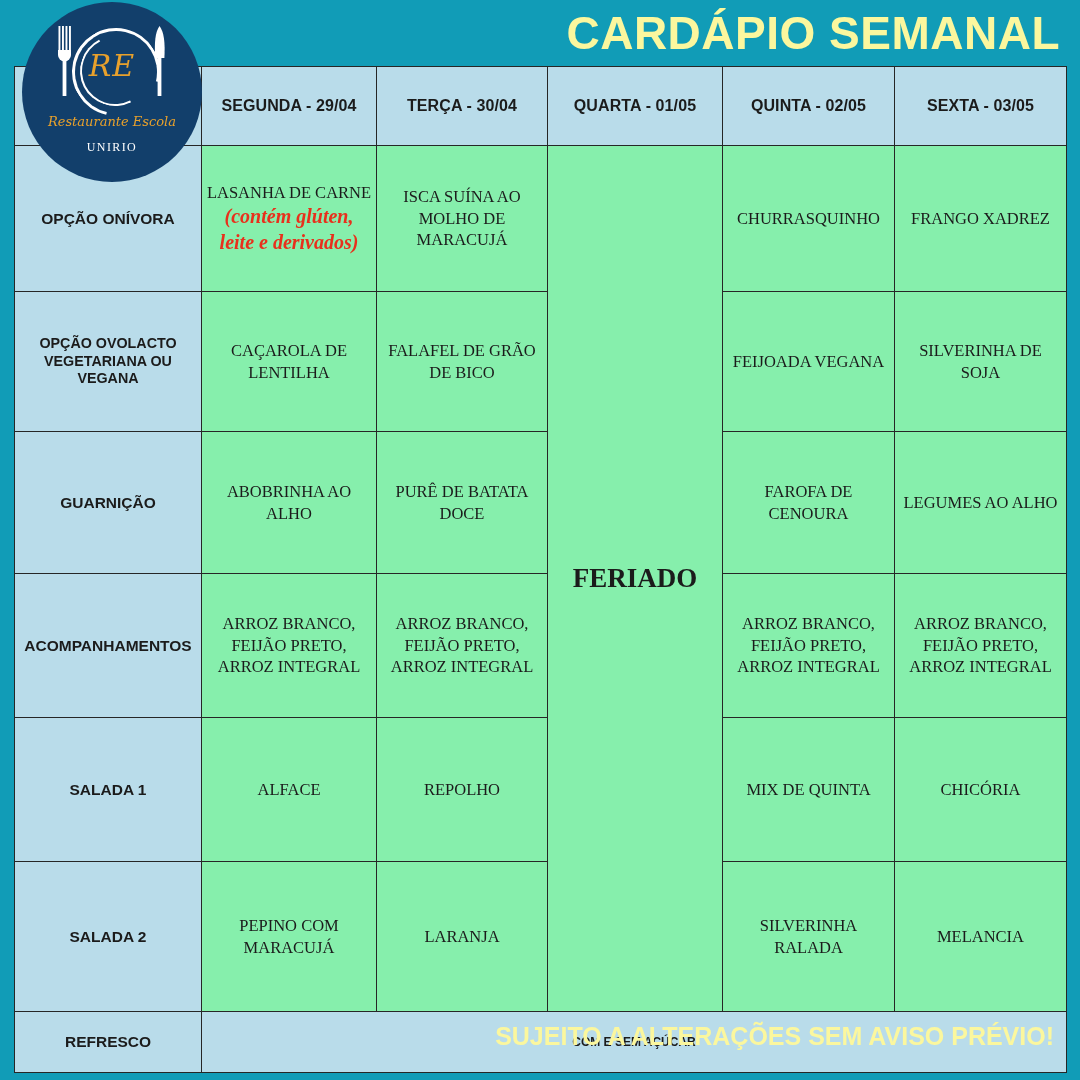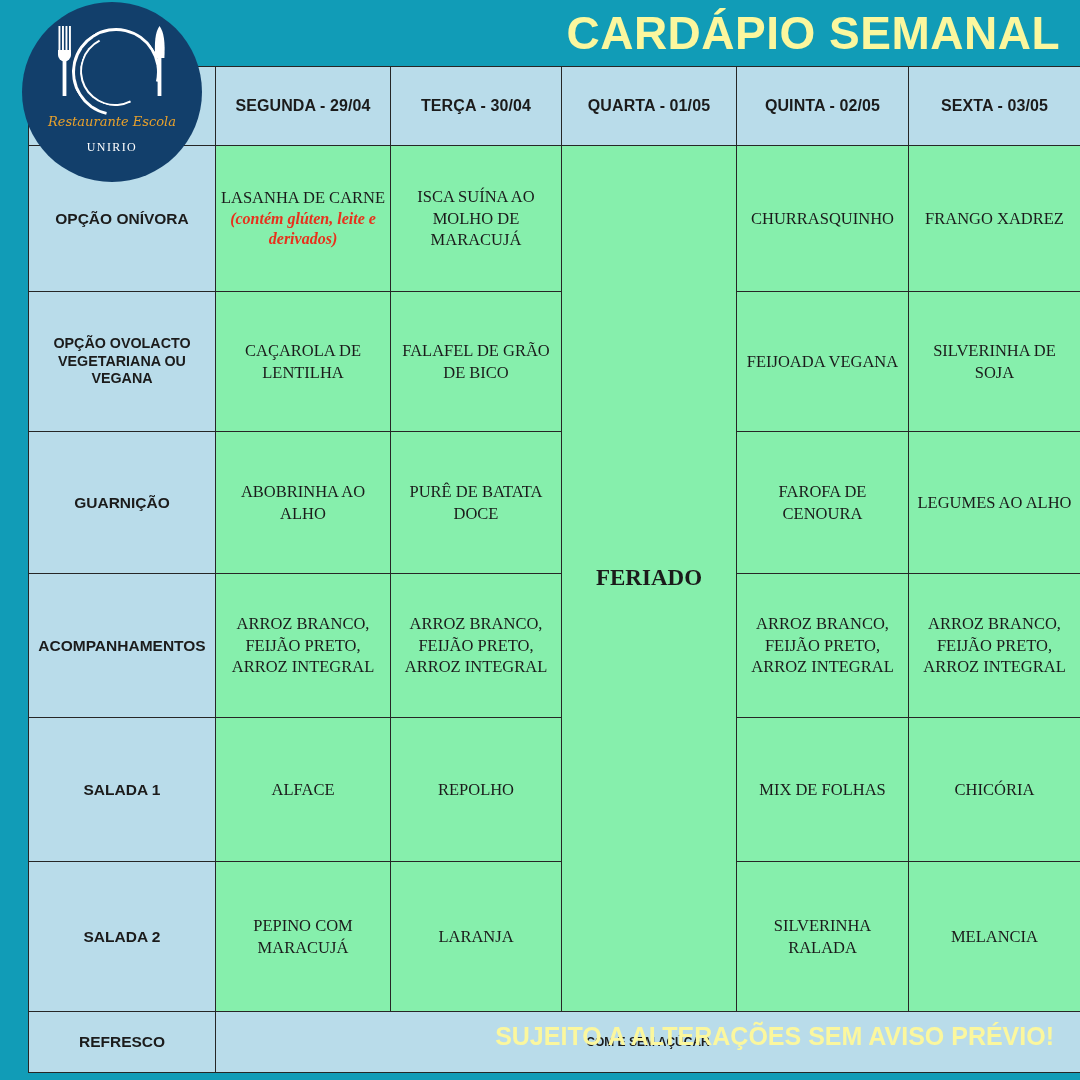--- a/index.html
+++ b/index.html
@@ -21,21 +21,20 @@
     letter-spacing:0.5px;
     white-space:nowrap;
   }
   
   #table{
     position:absolute;
     left:14px; top:66px;
     width:1052px; height:966px;
     border-collapse:collapse;
     table-layout:fixed;
-    margin-left:14px;
   }
   #table td{
     border:1.6px solid #262626;
     text-align:center;
     vertical-align:middle;
     padding:2px 4px;
     color:#1b1b1b;
   }
   .lbl{
     background:#b9dcea;
@@ -51,29 +50,29 @@
     letter-spacing:.1px;
     white-space:nowrap;
   }
   .cell{
     background:#86efac;
     font-size:16.5px;
     line-height:1.32;
     font-family:Liberation Serif, serif;
   }
   .cell.big{
-    font-size:23px;
+    font-size:27px;
     font-weight:bold;
   }
   .warn{
     display:block;
     color:#e8301c;
     font-weight:bold;
     font-style:italic;
-    font-size:16px;
+    font-size:20px;
     line-height:1.3;
   }
   .refresco{
     background:#b9dcea;
     font-size:12px;
     font-weight:bold;
   }
   .corner{background:#b9dcea;}
   
   #logo{
@@ -148,20 +147,21 @@
     <rect x="11.0" y="0" width="1.9" height="26" fill="#fff"></rect>
     <path d="M0 24 h13 v5 a6.5 6.5 0 0 1 -13 0 z" fill="#fff"></path>
     <rect x="4.6" y="28" width="3.8" height="42" fill="#fff"></rect>
   </svg>
   <svg class="knife" viewBox="0 0 13 70">
     <path d="M6.5 0 C11 6 12.2 16 11.4 32 L2.2 32 C1.2 16 2.3 6 6.5 0 Z" fill="#fff"></path>
     <rect x="4.6" y="30" width="3.8" height="40" fill="#fff"></rect>
   </svg>
   <div class="plate"></div>
   <div class="plate2"></div>
+  <div class="re">RE</div>
   <div class="script">Restaurante Escola</div>
   <div class="unirio">UNIRIO</div>
 </div>
 
 <table id="table">
   <colgroup>
     <col style="width:187px">
     <col style="width:175px">
     <col style="width:171px">
     <col style="width:175px">
@@ -212,21 +212,21 @@
     <td class="cell">ARROZ BRANCO, FEIJÃO PRETO, ARROZ INTEGRAL</td>
     <td class="cell">ARROZ BRANCO, FEIJÃO PRETO, ARROZ INTEGRAL</td>
     <td class="cell">ARROZ BRANCO, FEIJÃO PRETO, ARROZ INTEGRAL</td>
     <td class="cell">ARROZ BRANCO, FEIJÃO PRETO, ARROZ INTEGRAL</td>
   </tr>
 
   <tr>
     <td class="lbl" style="height:139px">SALADA 1</td>
     <td class="cell">ALFACE</td>
     <td class="cell">REPOLHO</td>
-    <td class="cell">MIX DE FOLHAS</td>
+    <td class="cell">MIX DE QUINTA</td>
     <td class="cell">CHICÓRIA</td>
   </tr>
 
   <tr>
     <td class="lbl" style="height:145px">SALADA 2</td>
     <td class="cell">PEPINO COM MARACUJÁ</td>
     <td class="cell">LARANJA</td>
     <td class="cell">SILVERINHA RALADA</td>
     <td class="cell">MELANCIA</td>
   </tr>

